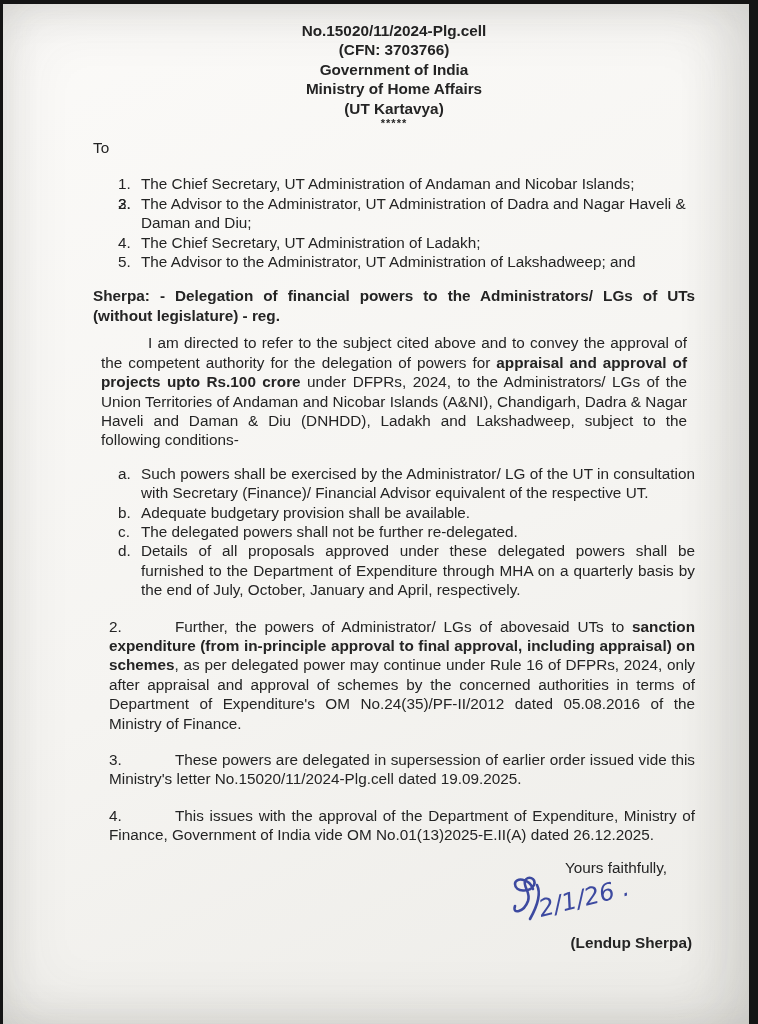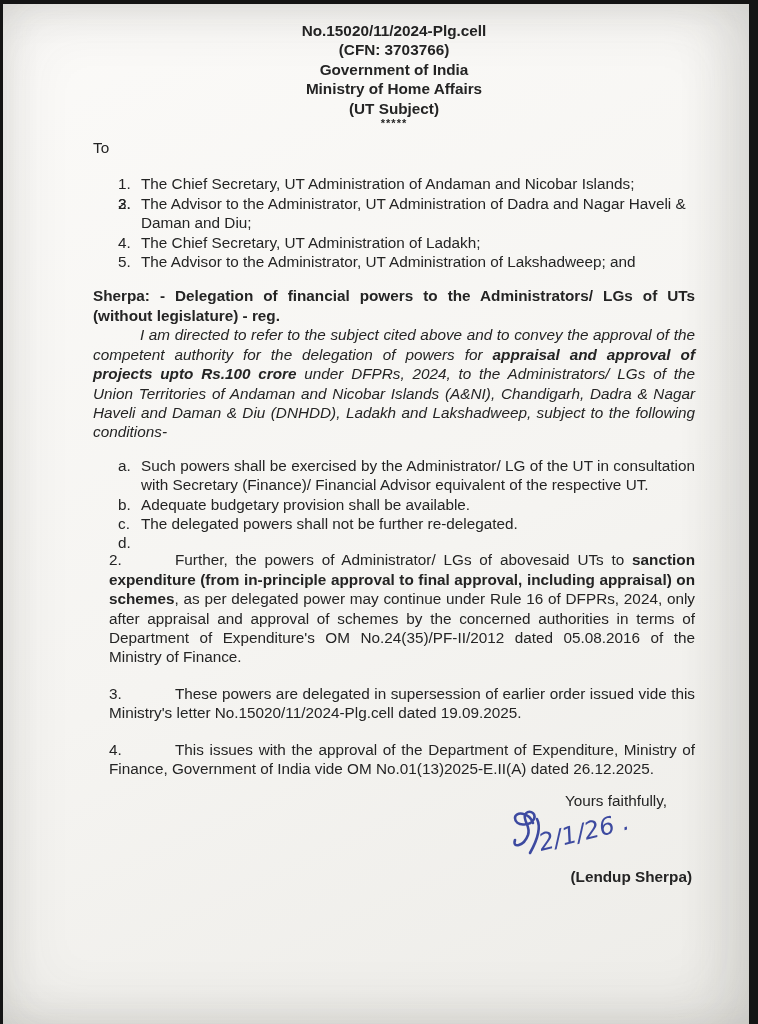--- a/index.html
+++ b/index.html
@@ -31,41 +31,41 @@
   .right   { text-align: right; }
   .justify { text-align: justify; }
   .stars   { font-size: 11px; line-height: 11px; font-weight: bold; letter-spacing: 1px; }
   .addr-block { margin-top: 9px; }
   .to-label   { margin-top: 3px; }
   .recipients { margin-top: 17px; }
   .listrow { position: relative; padding-left: 48px; }
   .lnum    { position: absolute; left: 25px; top: 0; }
   .subject    { margin: 15px 0 0 0; }
   .salutation { margin-top: 21px; }
-  p.para1  { margin: 0; text-indent: 47px; font-style: italic; }
+  p.para1  { margin: 8px; text-indent: 47px; }
   .conditions { margin-top: 14px; }
   p.numbered  { margin: 17px 0 0 16px; }
   .pnum    { display: inline-block; width: 66px; }
   sup { font-size: 10px; line-height: 0; }
   .closing   { margin-top: 13px; text-align: right; padding-right: 28px; }
   .sig-block { margin-top: -4px; text-align: right; padding-right: 30px; height: 58px; }
   .signer    { margin-top: 2px; text-align: right; font-weight: bold; padding-right: 3px; }
 </style>
 </head>
 <body>
 
 <div class="paper">
   <div class="content">
 
     <div class="center bold">
       <div>No.15020/11/2024-Plg.cell</div>
       <div>(CFN: 3703766)</div>
       <div>Government of India</div>
       <div>Ministry of Home Affairs</div>
-      <div>(UT Subject)</div>
+      <div>(UT Kartavya)</div>
       <div class="stars">*****</div>
     </div>
 
     <div class="right addr-block">
     </div>
 
     <div class="to-label">To</div>
 
     <div class="recipients">
       <div class="listrow">
@@ -104,20 +104,21 @@
       <div class="listrow justify">
         <span class="lnum">b.</span>
         <span>Adequate budgetary provision shall be available.</span>
       </div>
       <div class="listrow justify">
         <span class="lnum">c.</span>
         <span>The delegated powers shall not be further re-delegated.</span>
       </div>
       <div class="listrow justify">
         <span class="lnum">d.</span>
+        <span>Details of all proposals approved under these delegated powers shall be furnished to the Department of Expenditure through MHA on a quarterly basis by the end of July, October, January and April, respectively.</span>
       </div>
     </div>
 
     <p class="justify numbered">
       <span class="pnum">2.</span><span>Further, the powers of Administrator/ LGs of abovesaid UTs to </span><b>sanction expenditure (from in-principle approval to final approval, including appraisal) on schemes</b><span>, as per delegated power may continue under Rule 16 of DFPRs, 2024, only after appraisal and approval of schemes by the concerned authorities in terms of Department of Expenditure's OM No.24(35)/PF-II/2012 dated 05.08.2016 of the Ministry of Finance.</span>
     </p>
 
     <p class="justify numbered">
       <span class="pnum">3.</span><span>These powers are delegated in supersession of earlier order issued vide this Ministry's letter No.15020/11/2024-Plg.cell dated 19.09.2025.</span>
     </p>

